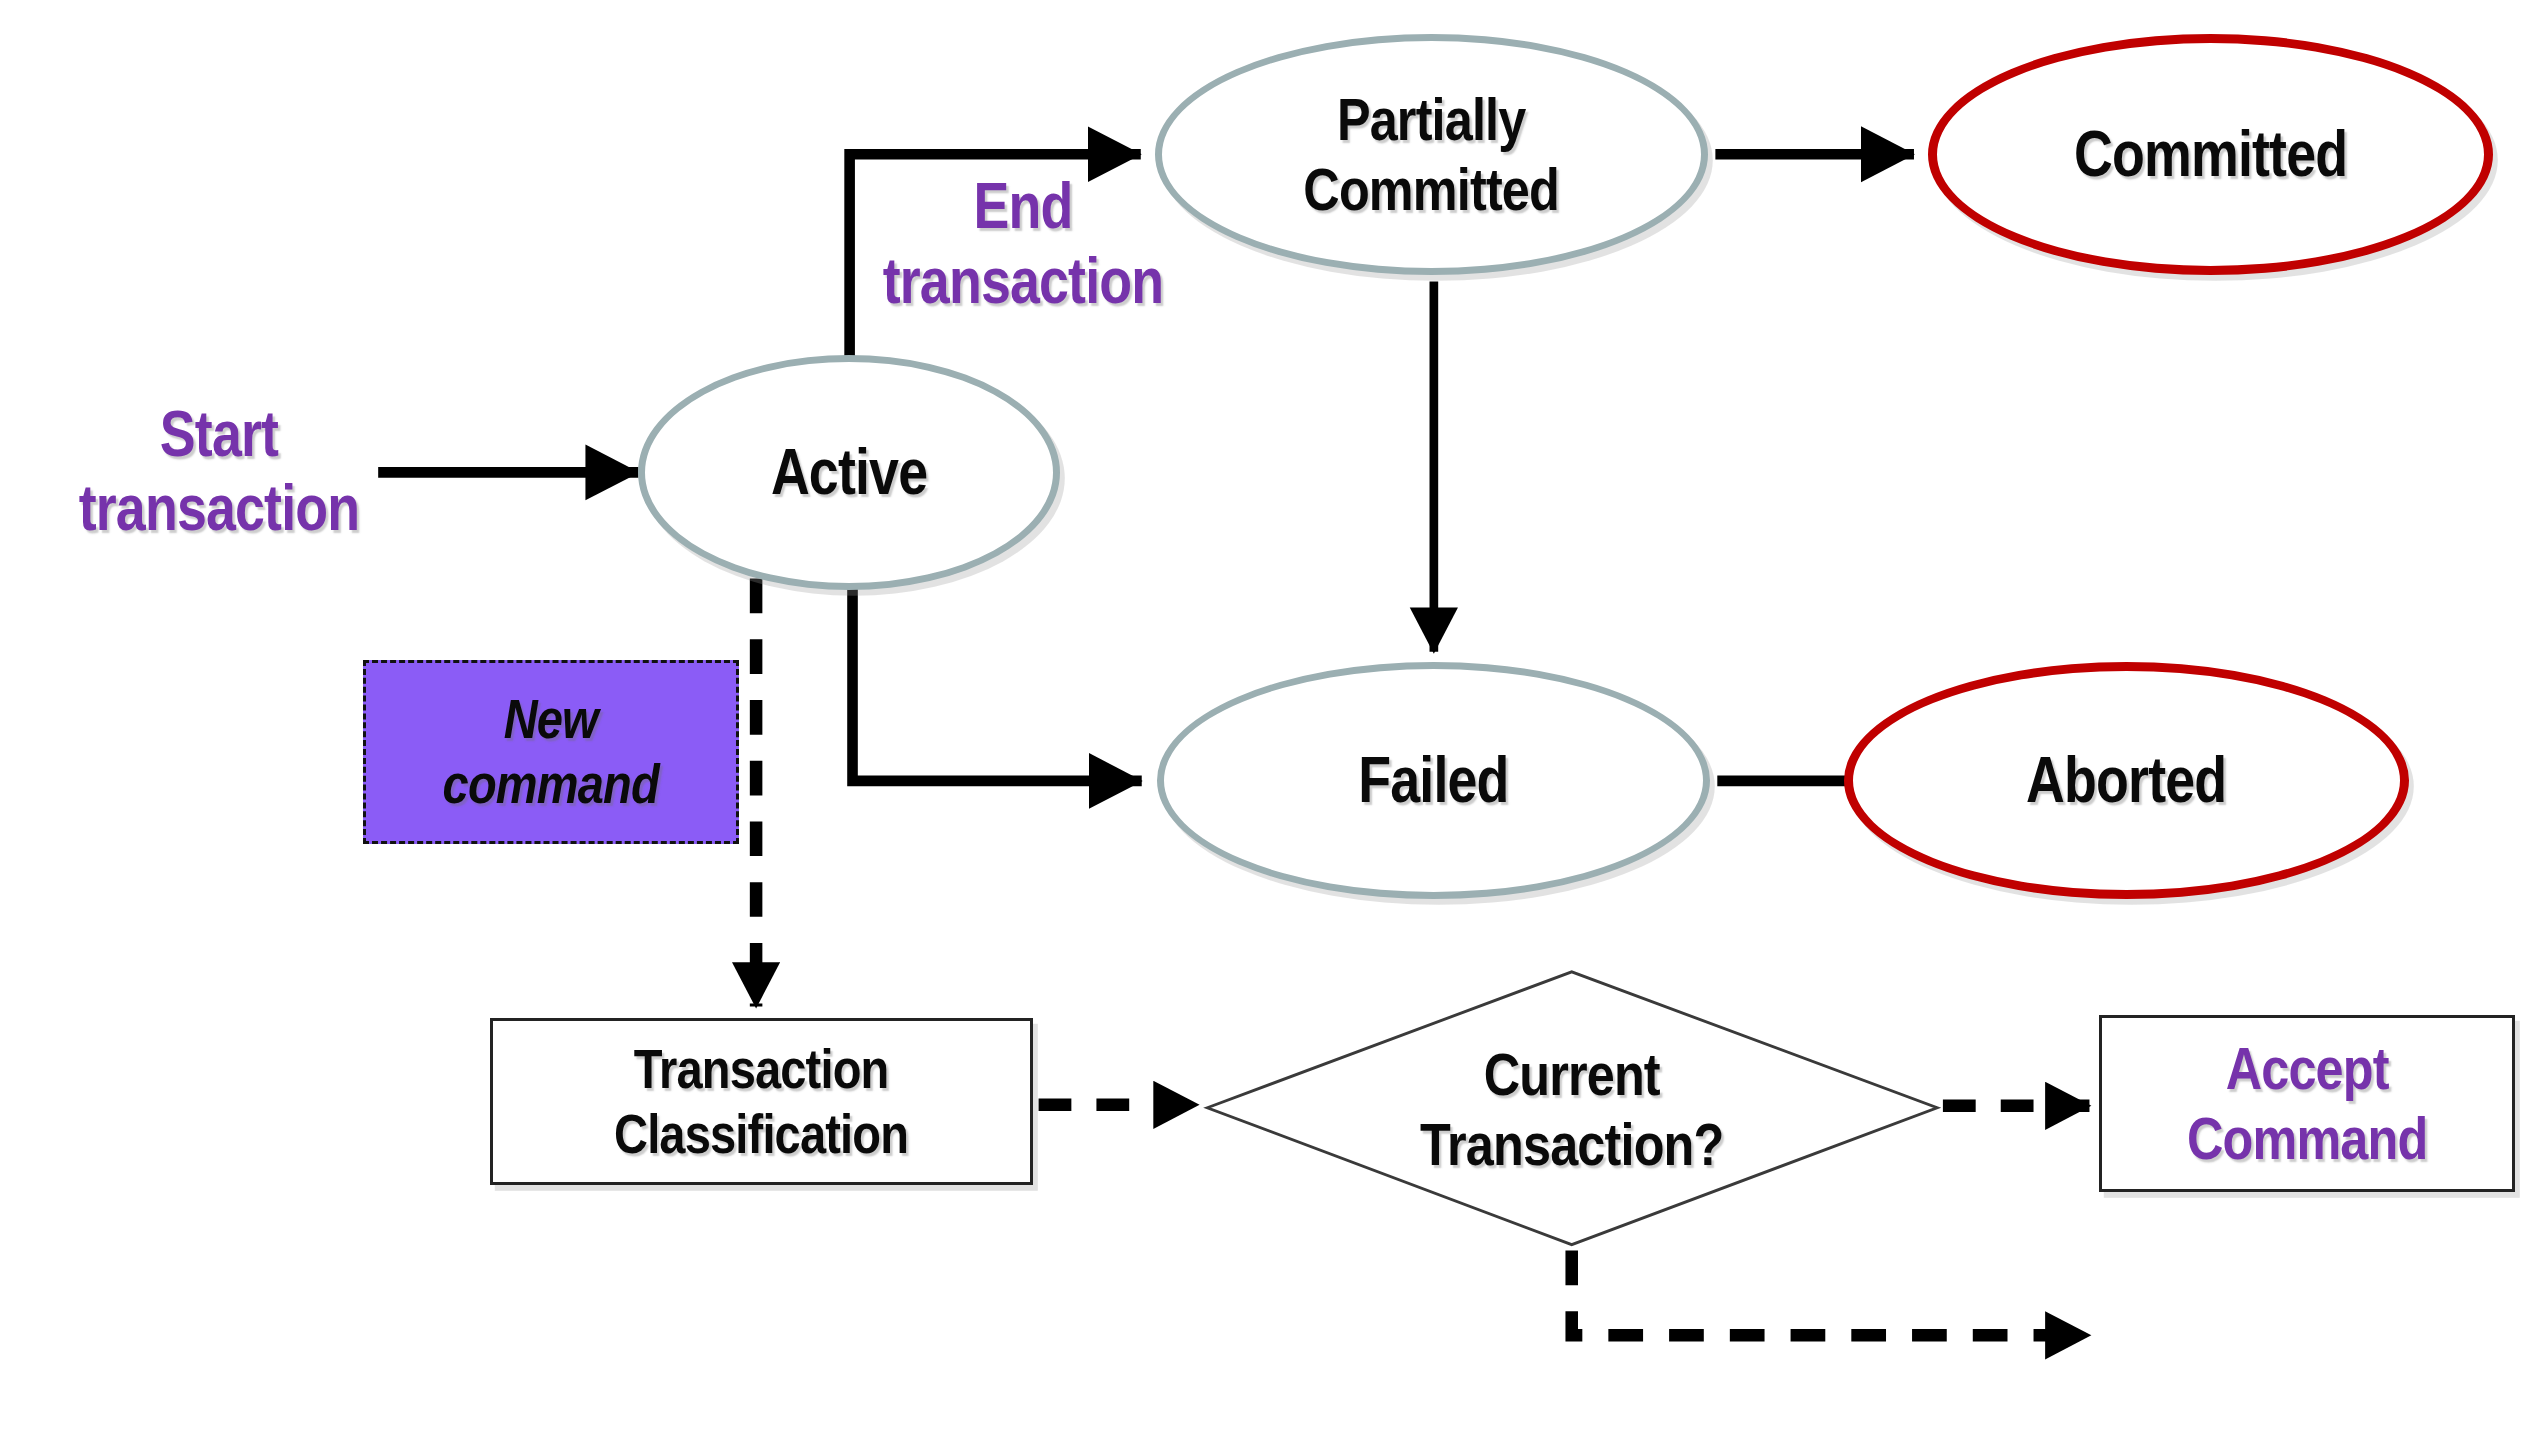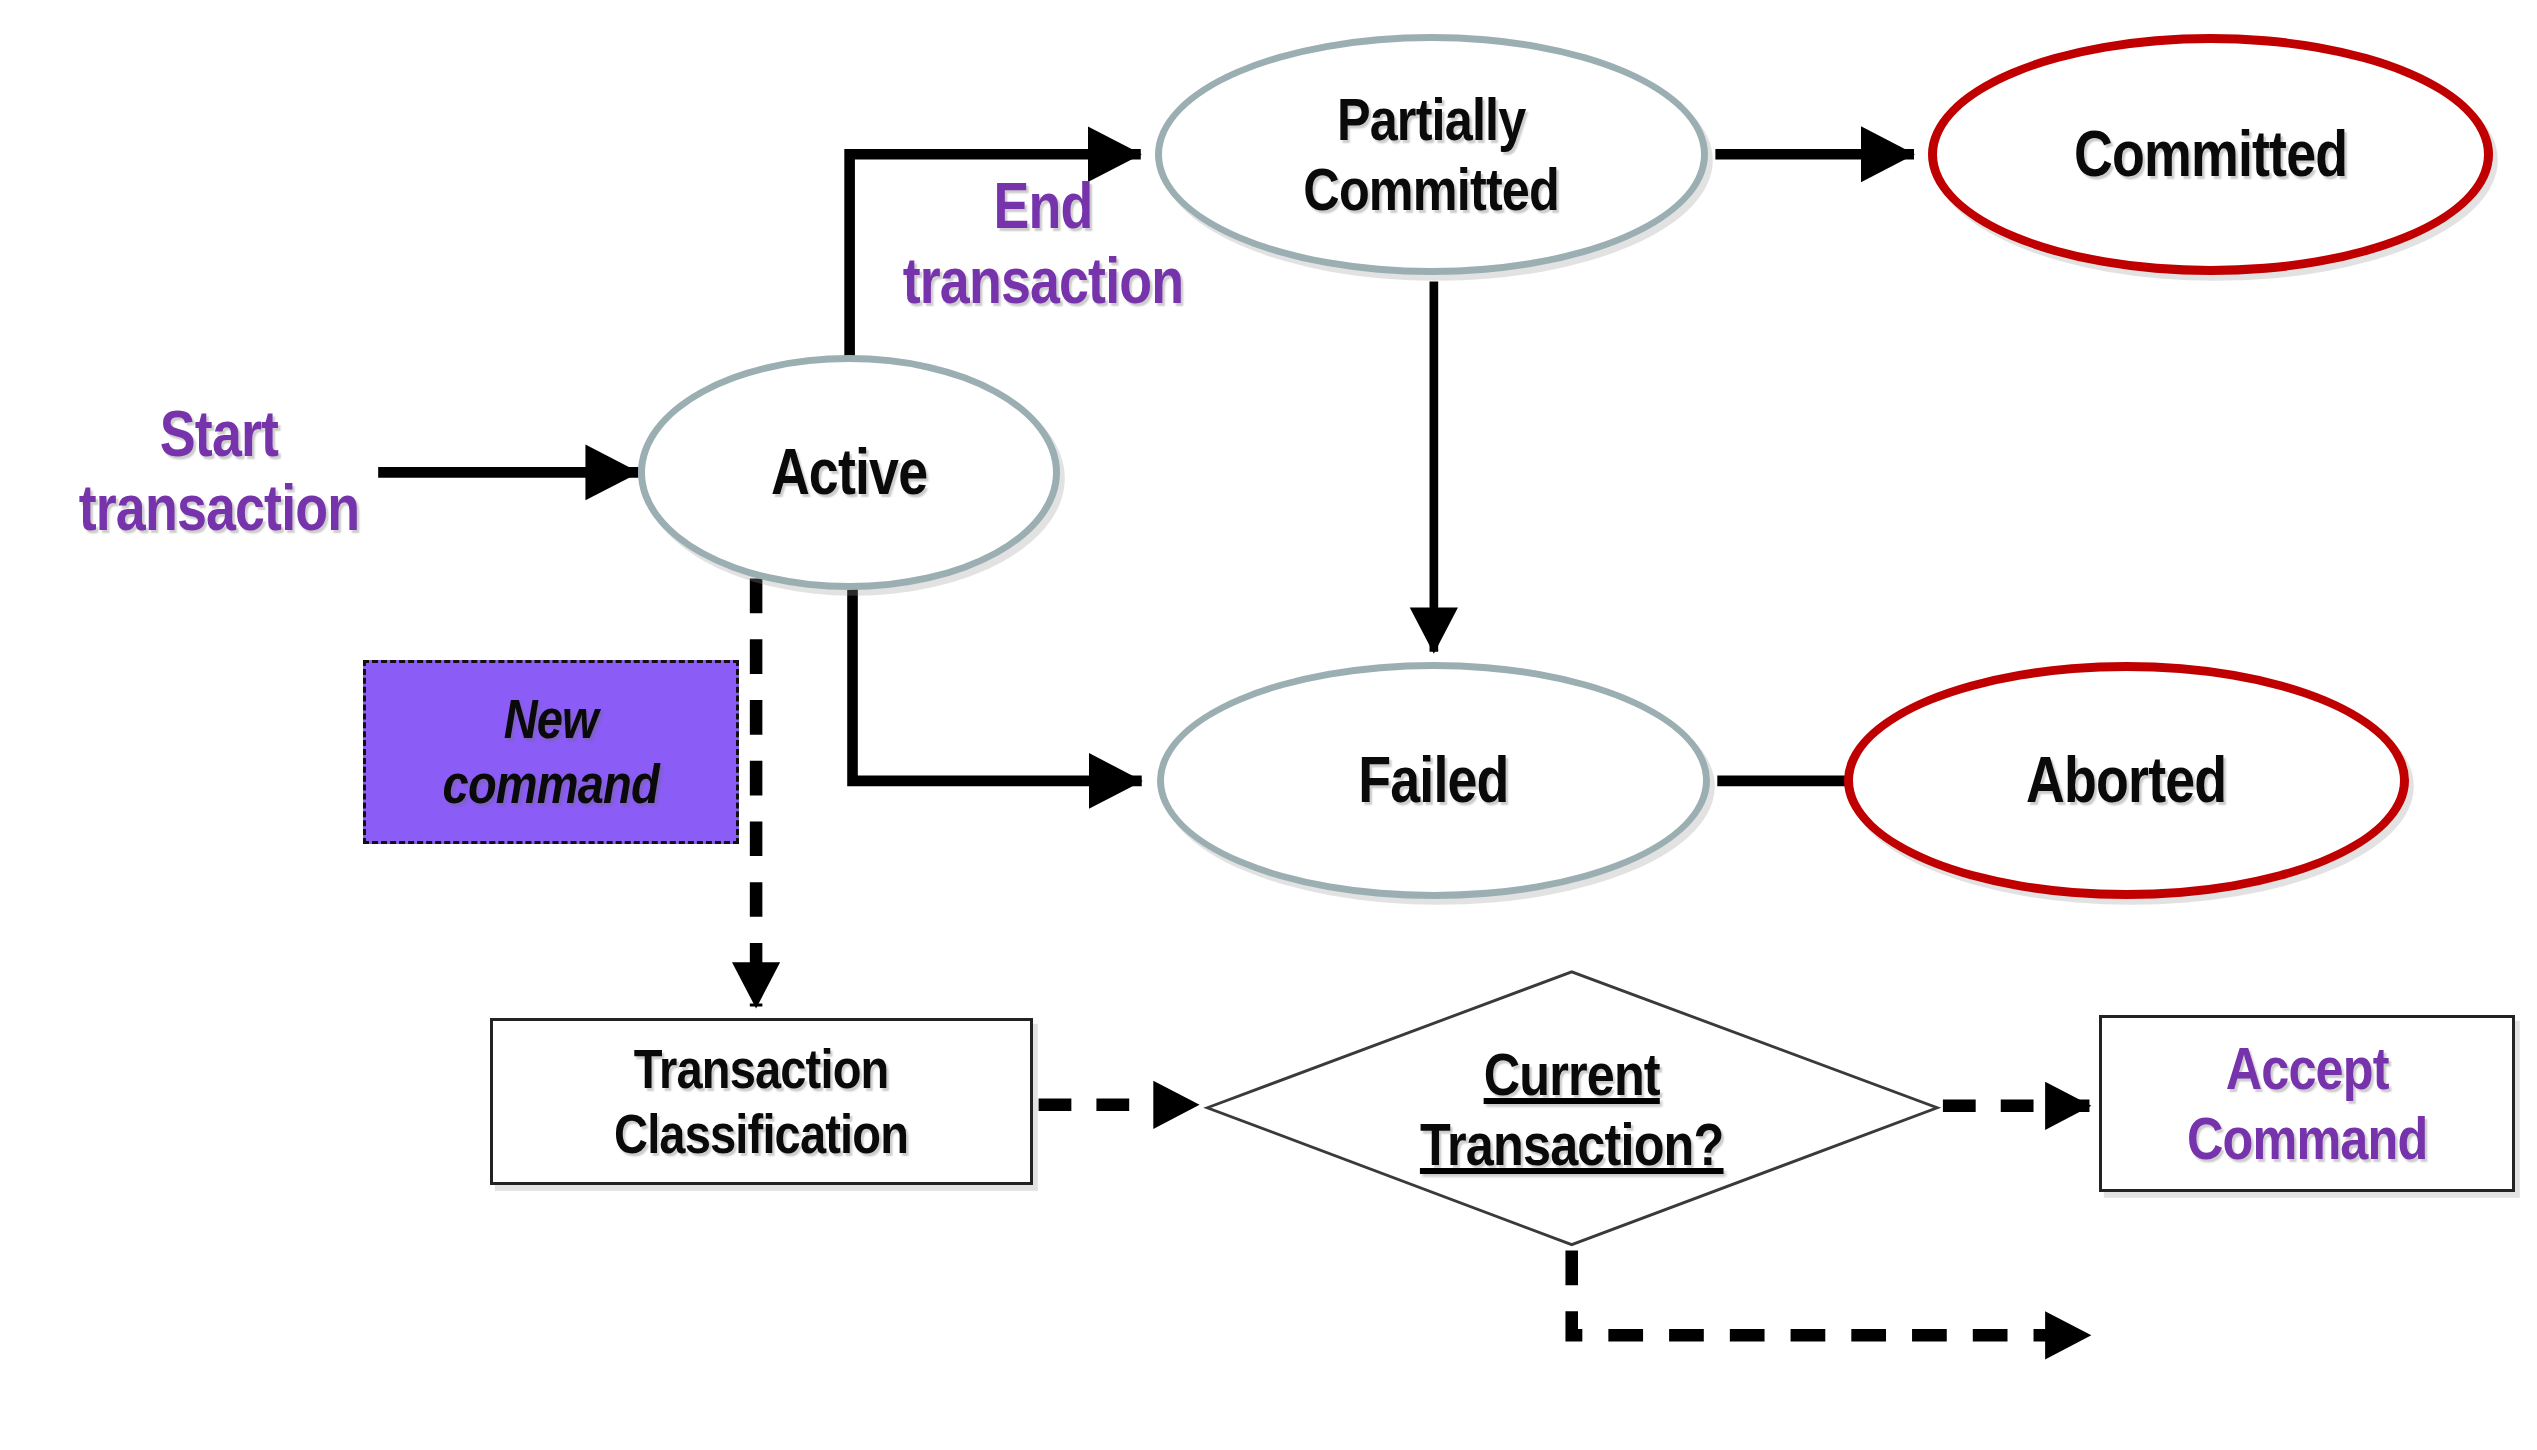--- a/index.html
+++ b/index.html
@@ -91,36 +91,36 @@
 
   <div class="node ellipse red" style="left:1844px;top:662px;width:565px;height:237px;">
     <span class="t fs66">Aborted</span>
   </div>
 
   <div class="lbl" style="left:0px;top:384px;width:386px;height:174px;justify-content:flex-end;">
     <span class="t fs66 purple">Start
 transaction</span>
   </div>
 
-  <div class="lbl" style="left:816px;top:164px;width:453px;height:159px;justify-content:center;">
+  <div class="lbl" style="left:796px;top:164px;width:453px;height:159px;justify-content:center;">
     <span class="t fs66 purple">End
 transaction</span>
   </div>
 
   <div class="node dashedrect" style="left:363px;top:660px;width:376px;height:184px;">
     <span class="t fs58 italic">New
 command</span>
   </div>
 
   <div class="node rect" style="left:490px;top:1018px;width:543px;height:167px;">
     <span class="t fs58">Transaction
 Classification</span>
   </div>
 
-  <div class="lbl" style="left:1207px;top:972px;width:730px;height:275px;text-decoration:underline;">
+  <div class="lbl" style="left:1207px;top:972px;width:730px;height:275px;">
     <span class="t fs62">Current
 Transaction?</span>
   </div>
 
   <div class="node rect" style="left:2099px;top:1015px;width:416px;height:177px;">
     <span class="t fs62 purple">Accept
 Command</span>
   </div>
 
 

